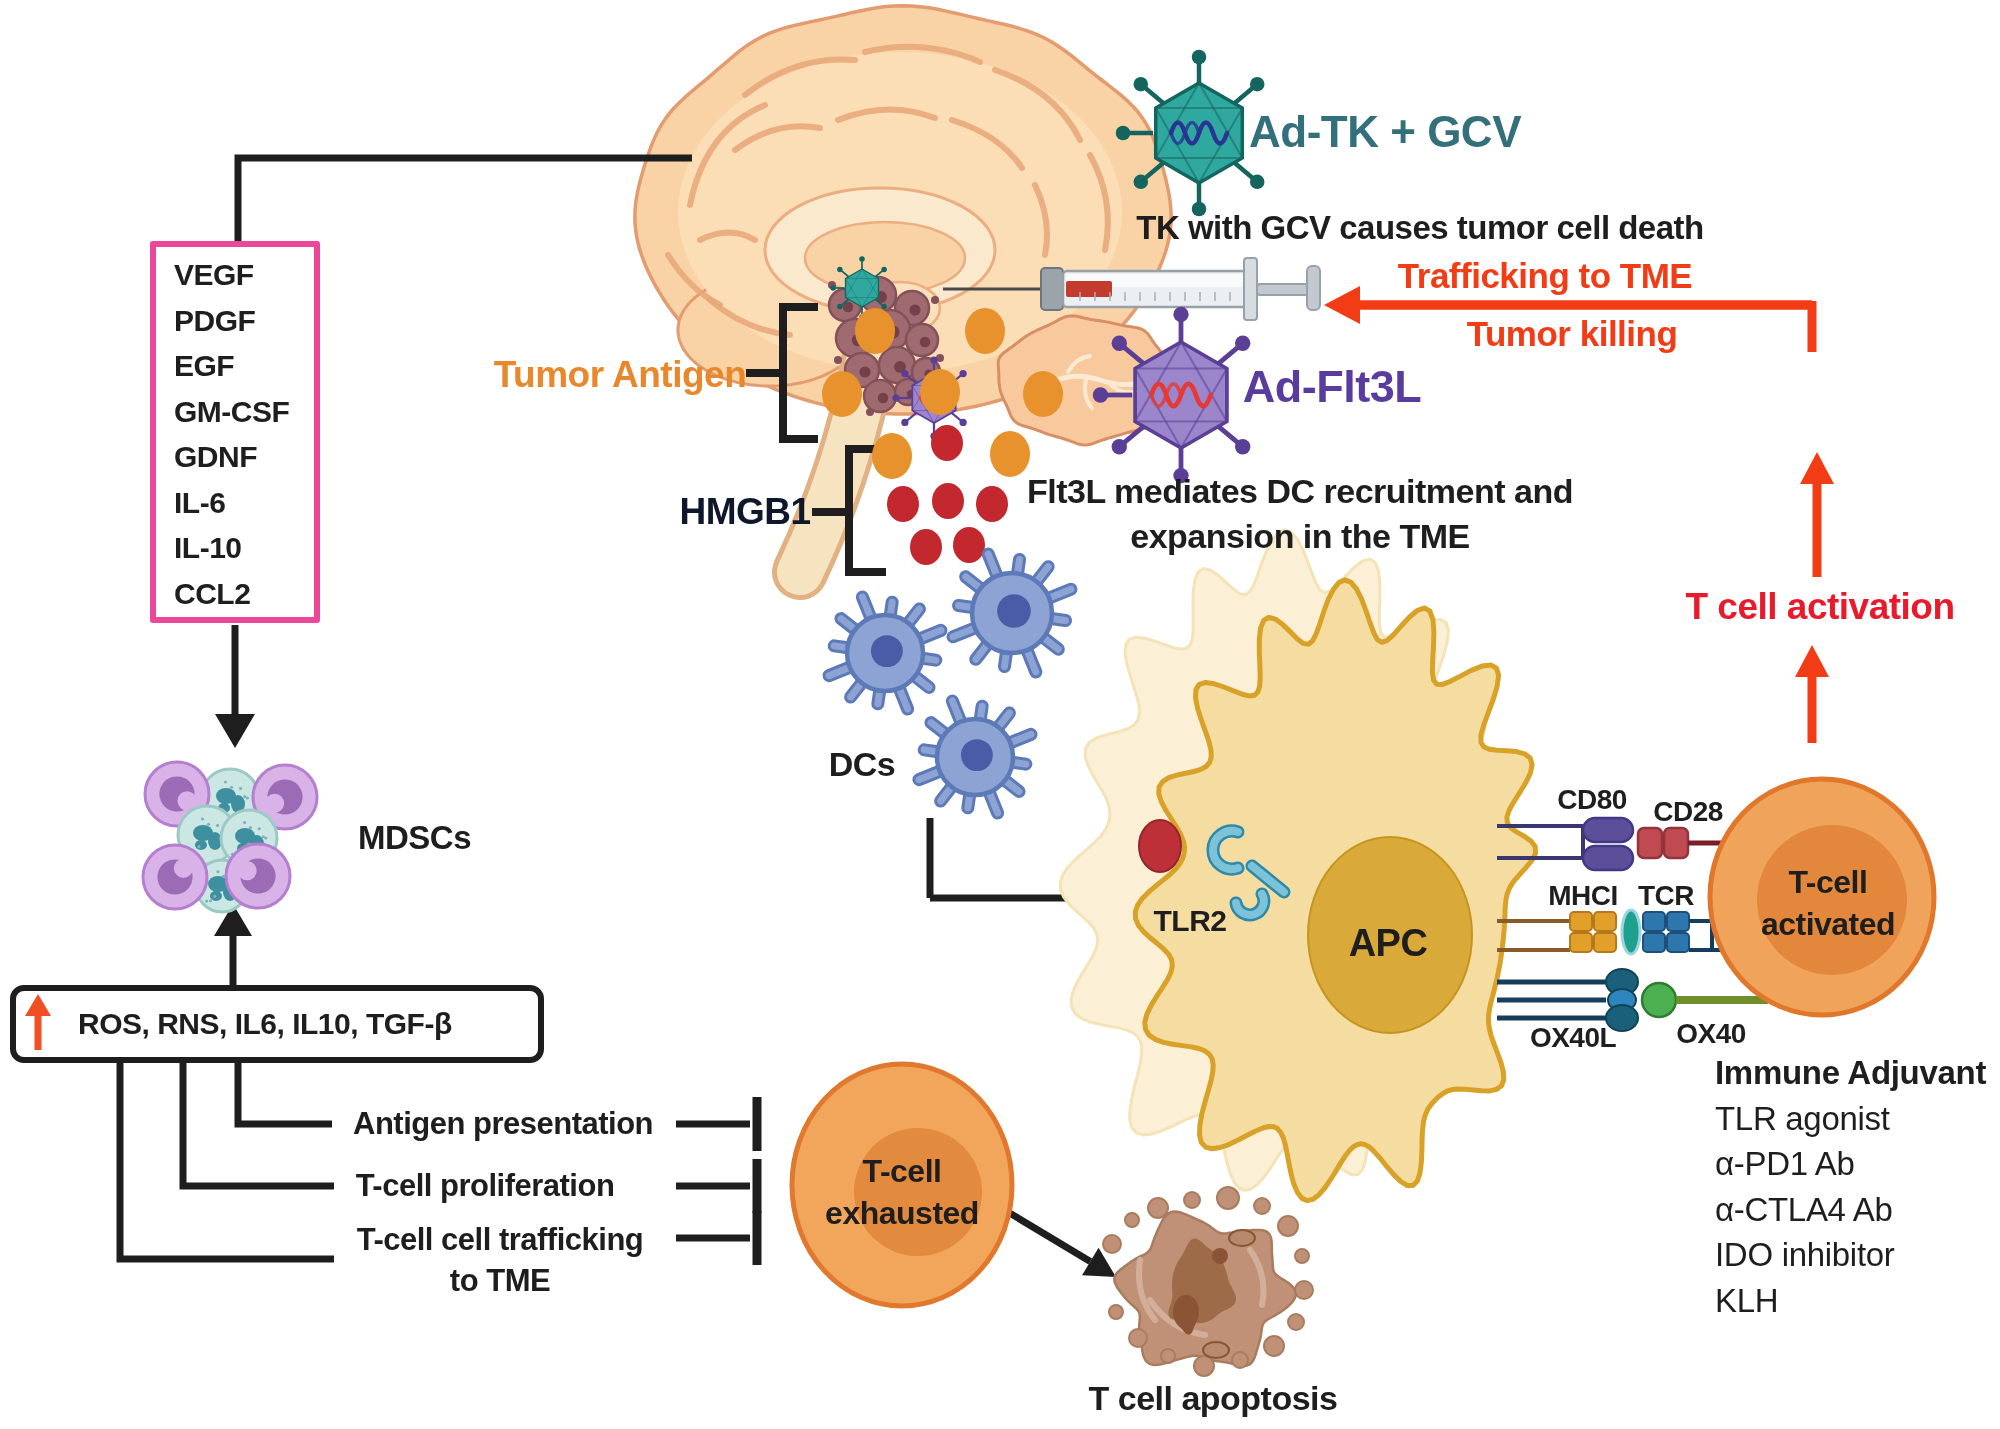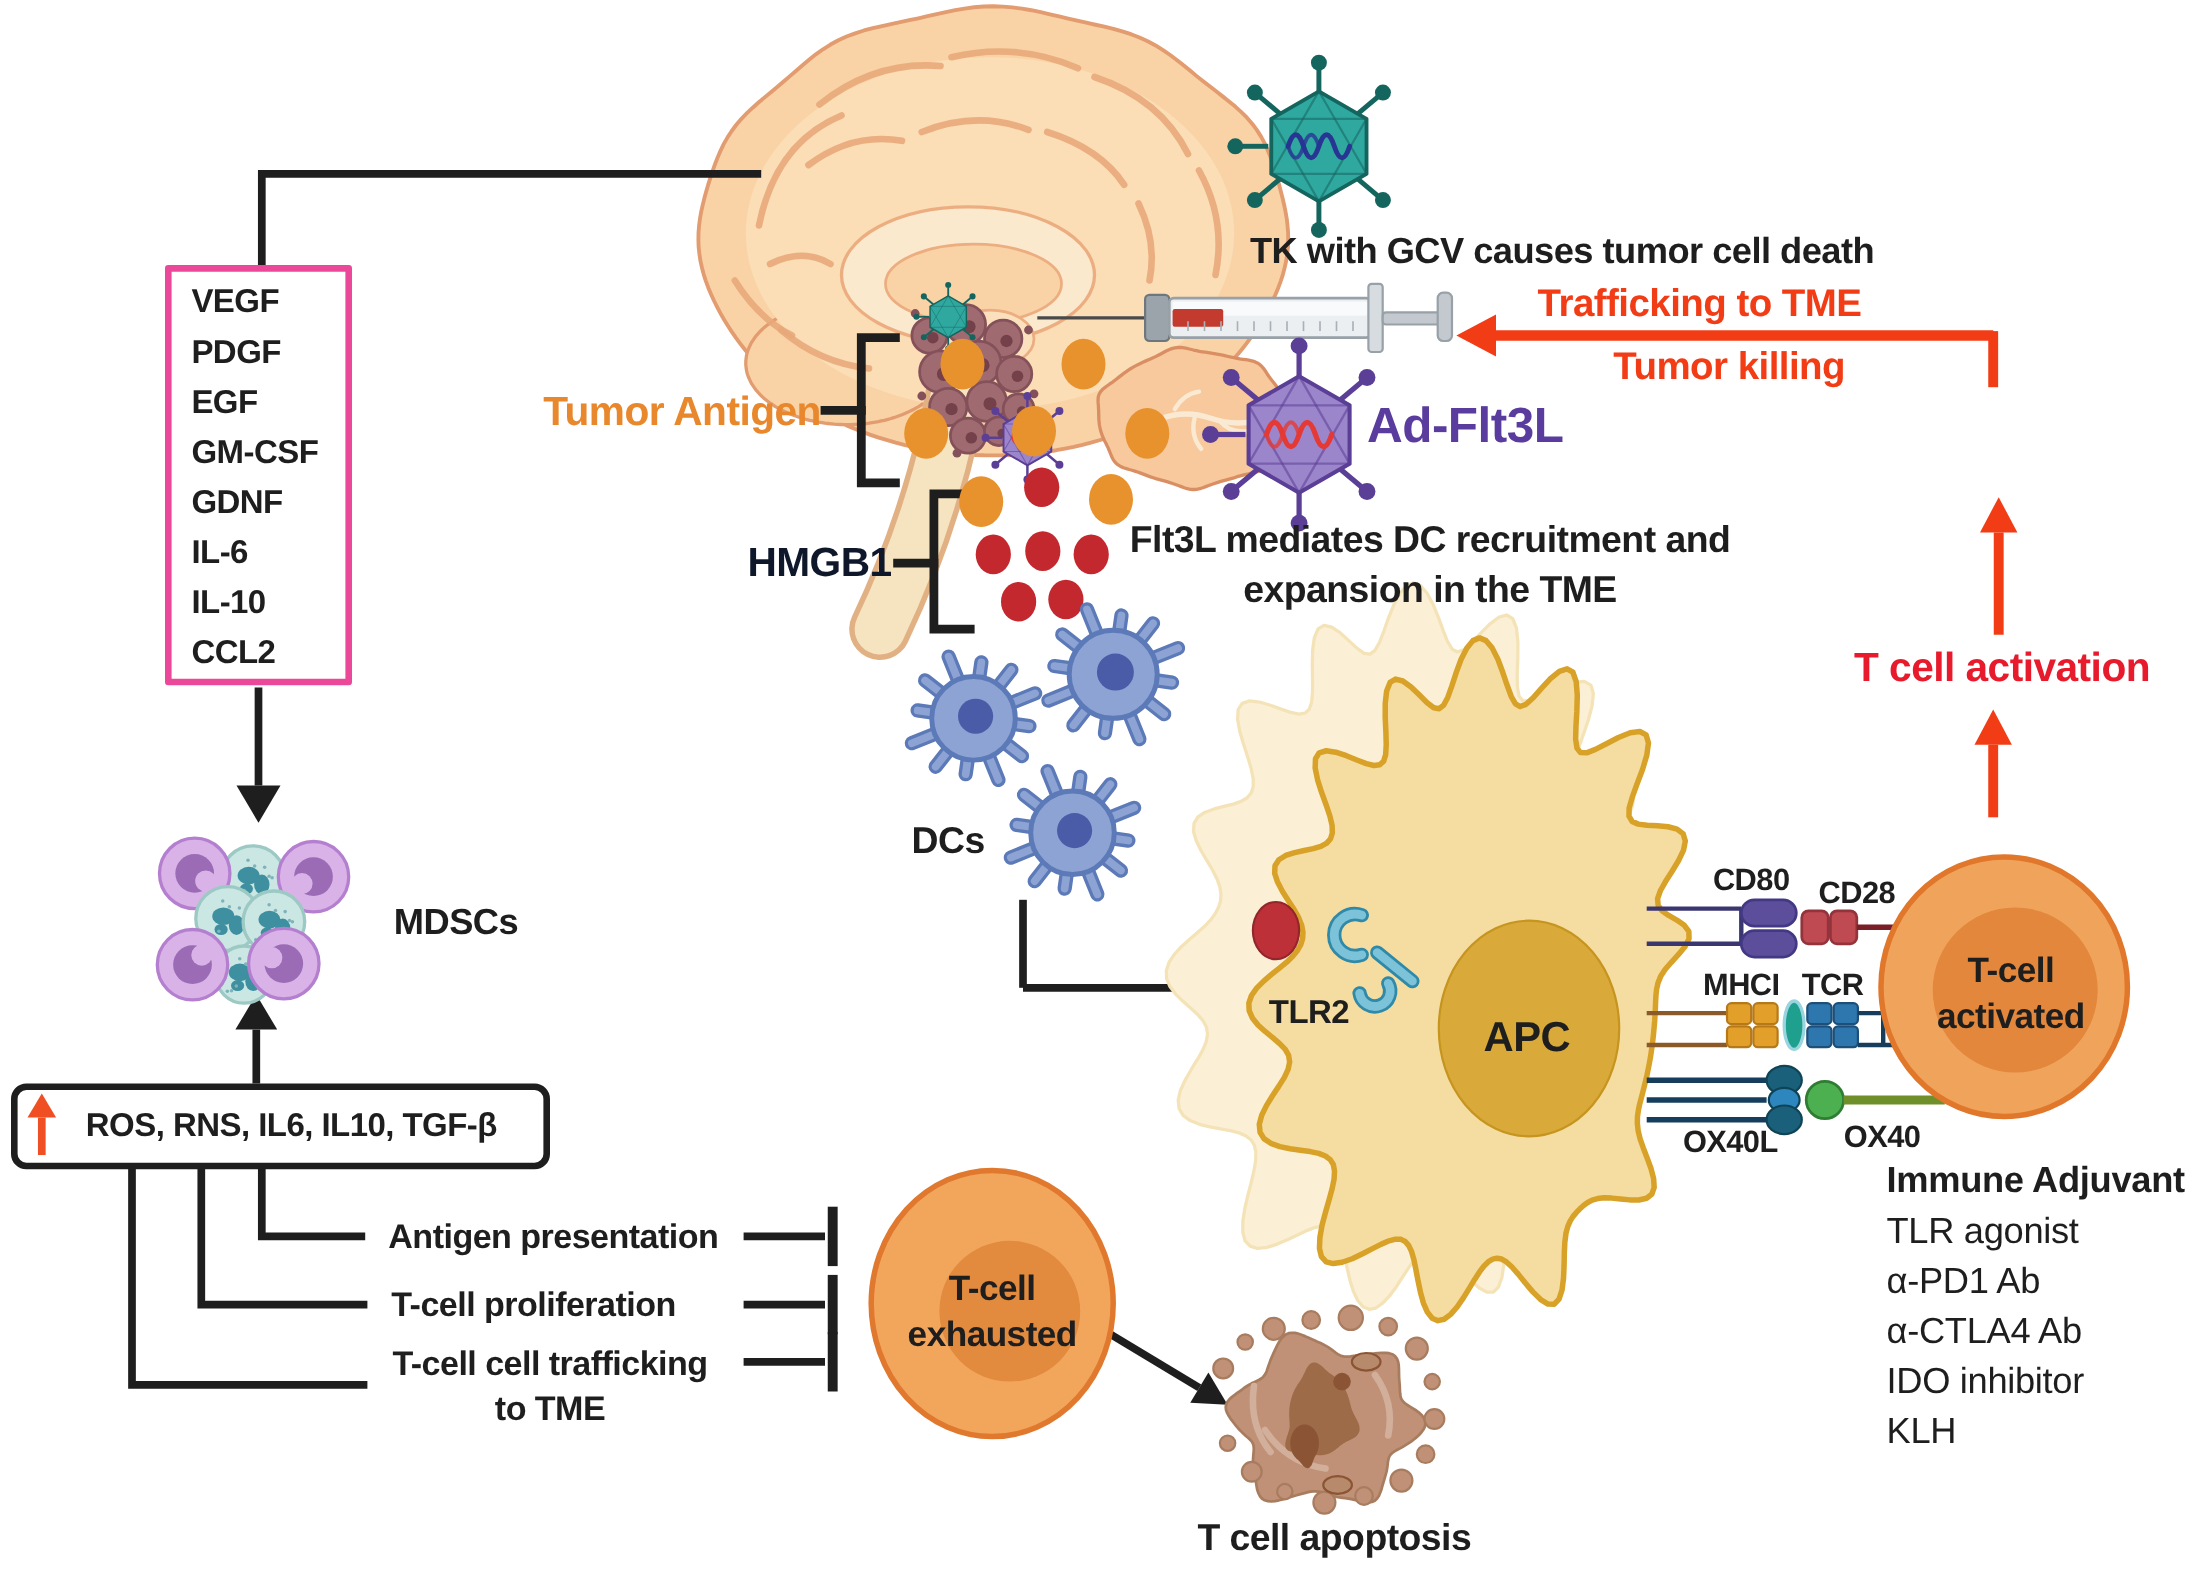--- a/index.html
+++ b/index.html
@@ -15,21 +15,21 @@
   .darkred{color:#0f172a;}
   .teal{color:#33707C;}
   .purple{color:#5A3C9E;}
   .f28{font-size:28px;} .f30{font-size:30px;} .f31{font-size:31px;} .f32{font-size:32px;}
   .f33{font-size:33px;} .f34{font-size:34px;} .f35{font-size:35px;} .f37{font-size:37px;}
   .f38{font-size:38px;} .f44{font-size:44px;} .f45{font-size:45px;}
   #vegf-box{position:absolute;left:150px;top:241px;width:170px;height:382px;
             border:6px solid #ec4899;box-sizing:border-box;border-radius:3px;}
   #vegf-box ul{list-style:none;margin:0;padding:5px 0 0 18px;}
   #vegf-box li{font-size:30px;font-weight:bold;line-height:45.5px;letter-spacing:-0.5px;}
-  #ros-box{position:absolute;left:10px;top:985px;width:490px;height:78px;border:6px solid #1e1e1e;
+  #ros-box{position:absolute;left:10px;top:985px;width:534px;height:78px;border:6px solid #1e1e1e;
            box-sizing:border-box;border-radius:14px;display:flex;align-items:center;
            justify-content:flex-start;padding-left:62px;}
   #ros-box span{font-size:30px;font-weight:bold;letter-spacing:-0.5px;}
   #adjuvant{position:absolute;left:1715px;top:1050px;line-height:45.5px;font-size:33px;
             letter-spacing:-0.3px;}
   #adjuvant .hd{font-weight:bold;}
   .two-line{line-height:1.32;}
 </style>
 </head>
 <body>
@@ -524,20 +524,21 @@
     <div>T-cell</div>
     <div>exhausted</div>
   </div>
 
   <div class="lbl black f34" style="left:1213px;top:1399px;">T cell apoptosis</div>
 
   <div class="lbl orange f37" style="left:620px;top:375px;">Tumor Antigen</div>
   <div class="lbl darkred f37" style="left:745px;top:512px;">HMGB1</div>
   <div class="lbl black f34" style="left:862px;top:765px;">DCs</div>
 
+  <div class="lbl teal f44" style="left:1385px;top:132px;">Ad-TK + GCV</div>
   <div class="lbl black f33" style="left:1420px;top:228px;">TK with GCV causes tumor cell death</div>
   <div class="lbl purple f45" style="left:1332px;top:387px;">Ad-Flt3L</div>
   <div class="lbl black f34 two-line" style="left:1300px;top:514px;">
     <div>Flt3L mediates DC recruitment and</div>
     <div>expansion in the TME</div>
   </div>
 
   <div class="lbl red f35" style="left:1545px;top:276px;">Trafficking to TME</div>
   <div class="lbl red f35" style="left:1572px;top:334px;">Tumor killing</div>
   <div class="lbl crimson f37" style="left:1820px;top:607px;">T cell activation</div>

